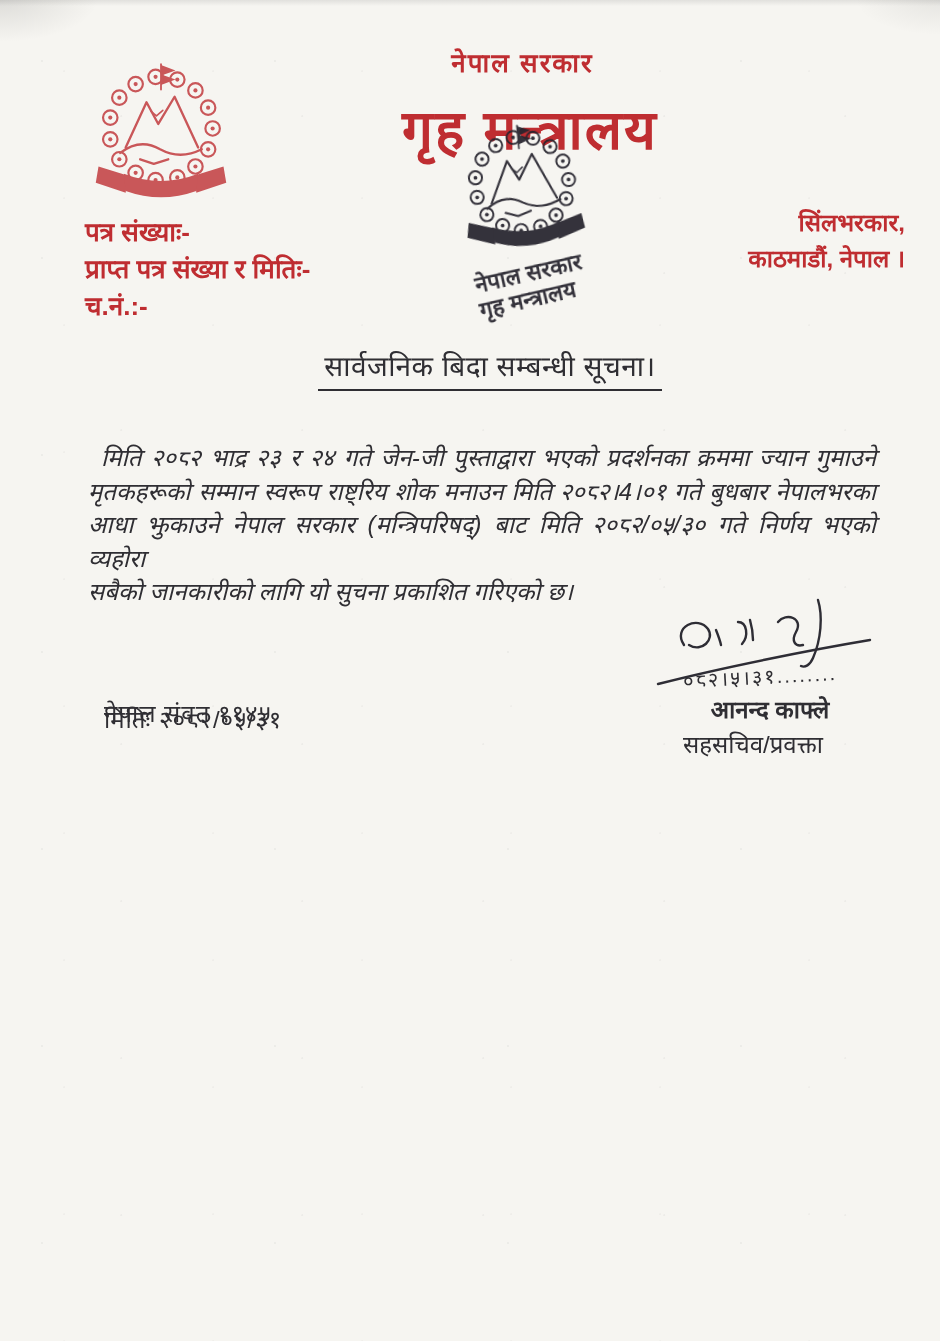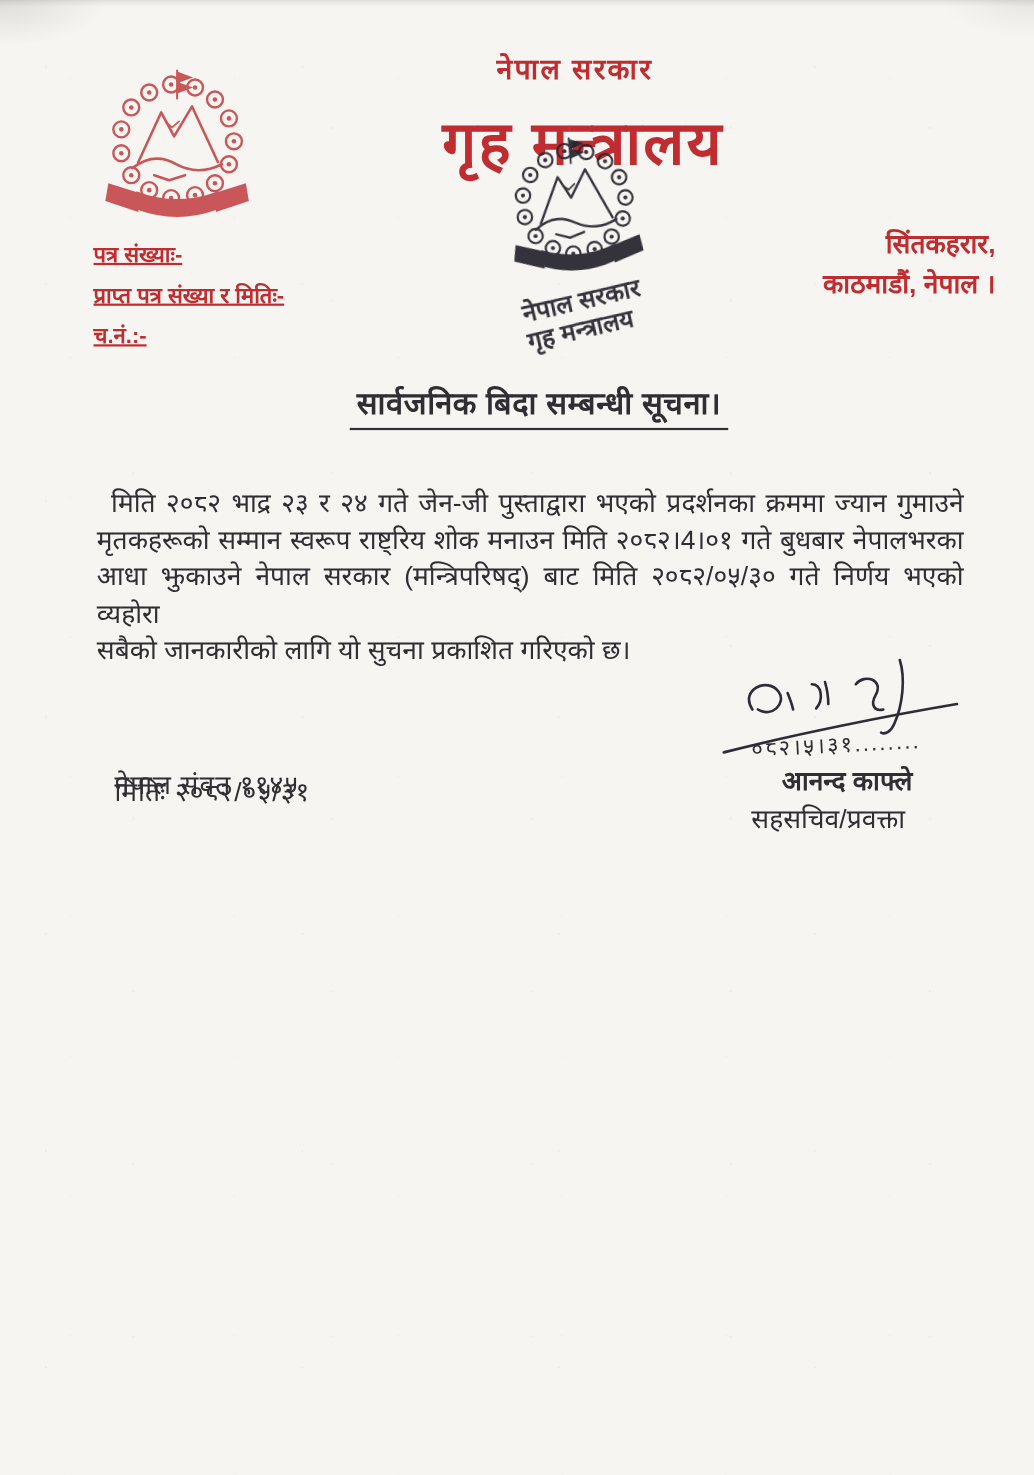--- a/index.html
+++ b/index.html
@@ -25,26 +25,26 @@
       radial-gradient(120px 50px at 100% 0, rgba(40,40,40,.08), transparent 70%);
   }
   .abs{position:absolute;}
   .red{color:#bf2d31;}
   .org{top:44px;left:105px;right:0;text-align:center;font-size:26px;font-weight:700;letter-spacing:2px;}
   .ministry{top:90px;left:120px;right:0;text-align:center;font-size:55px;font-weight:800;letter-spacing:2px;z-index:1;}
   .emblem-red{left:84px;top:58px;width:154px;height:150px;color:#c64a4d;opacity:.92;}
   .stamp{left:434px;top:122px;width:182px;height:200px;color:#26242e;z-index:5;transform:rotate(-5deg);opacity:.93;filter:blur(.3px);}
   .stamp-text{font-size:23px;font-weight:700;fill:currentColor;font-family:"Liberation Sans","DejaVu Sans",sans-serif;}
   .address{top:205px;right:35px;text-align:right;font-size:24px;font-weight:700;line-height:36px;}
-  .refs{top:214px;left:85px;font-size:20px;font-weight:700;line-height:37px;text-decoration:underline;}
+  .refs{top:214px;left:85px;font-size:26px;font-weight:700;line-height:37px;}
   .title-wrap{top:346px;left:40px;right:0;text-align:center;}
-  .title{display:inline-block;font-size:28px;font-weight:700;letter-spacing:.5px;
+  .title{display:inline-block;font-size:28px;font-weight:400;letter-spacing:.5px;
          border-bottom:2.5px solid #2f2e33;padding:0 6px 5px 6px;}
   .body-text{top:441px;left:88px;width:788px;font-size:24px;line-height:33.6px;}
-  .bline{text-align:justify;text-align-last:justify;}
+  .bline{text-align:justify;text-align-last:justify;font-style:italic;}
   .bline.first{text-indent:13px;}
   .bline.last{text-align:center;text-align-last:left;}
   .meta-date{top:658px;left:104px;font-size:24px;letter-spacing:1px;margin-top:44px;}
   .meta-sambat{top:696px;left:104px;font-size:24px;letter-spacing:1px;}
   .sig-svg{left:650px;top:590px;width:228px;height:104px;color:#2e2d35;}
   .sig-date{left:683px;top:663px;font-size:20px;letter-spacing:2px;transform:rotate(-3deg);white-space:nowrap;}
   .sig-name{top:692px;left:690px;width:160px;text-align:center;font-size:24px;font-weight:bold;}
   .sig-role{top:727px;left:683px;width:175px;text-align:left;font-size:24px;}
   svg{display:block;}
 </style>
@@ -112,21 +112,21 @@
 
   <svg class="abs stamp" viewBox="0 0 182 205" aria-hidden="true">
     <g transform="translate(20,0) scale(0.84)">
         <use href="#emblem-shape"></use>
       </g>
     <text x="91" y="163" text-anchor="middle" class="stamp-text" transform="rotate(-8 91 163)">नेपाल सरकार</text>
     <text x="88" y="190" text-anchor="middle" class="stamp-text" transform="rotate(-8 88 190)">गृह मन्त्रालय</text>
   </svg>
 
   <div class="abs address red">
-    <div>सिंतकहरार,</div>
+    <div>सिंलभरकार,</div>
     <div>काठमाडौं, नेपाल ।</div>
   </div>
 
   <div class="abs refs red">
     <div>पत्र संख्याः-</div>
     <div>प्राप्त पत्र संख्या र मितिः-</div>
     <div>च.नं.:-</div>
   </div>
 
   <div class="abs title-wrap">

